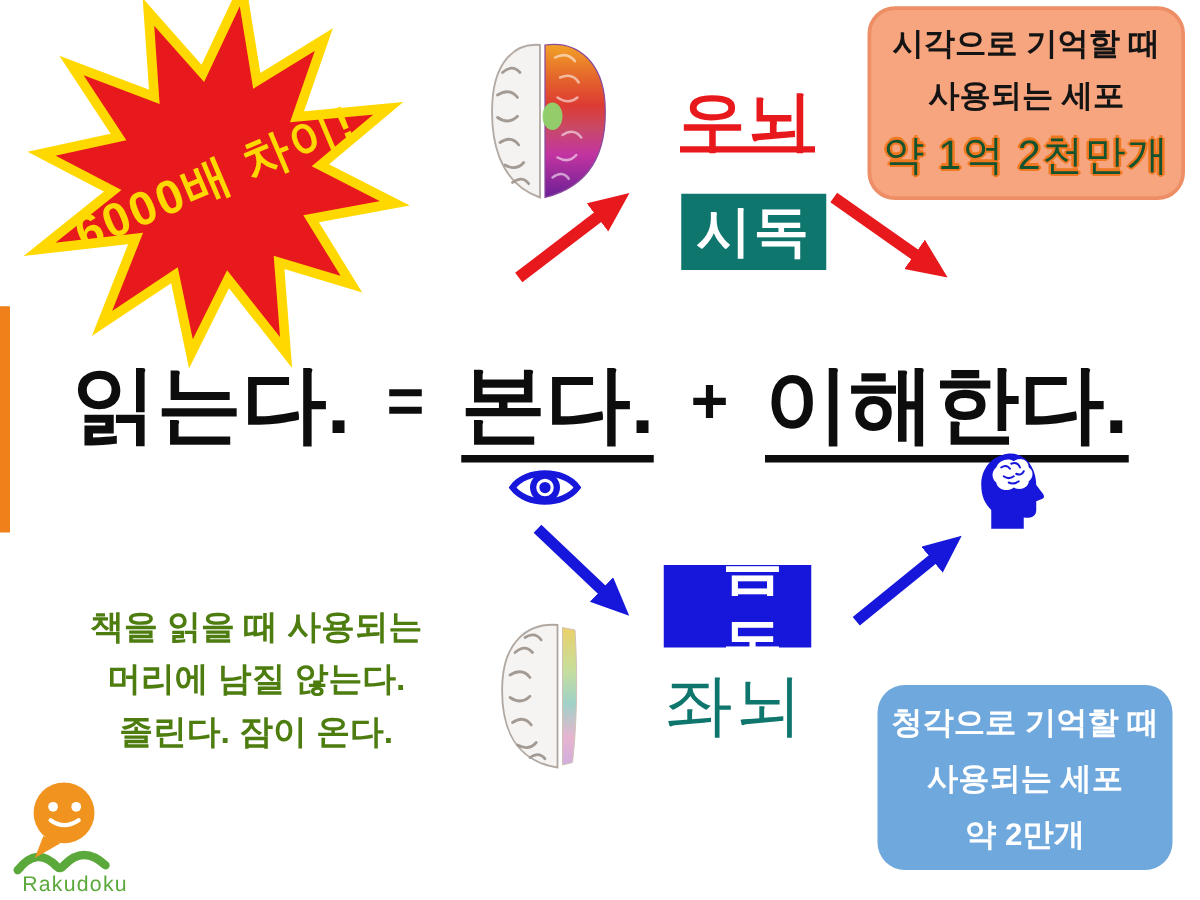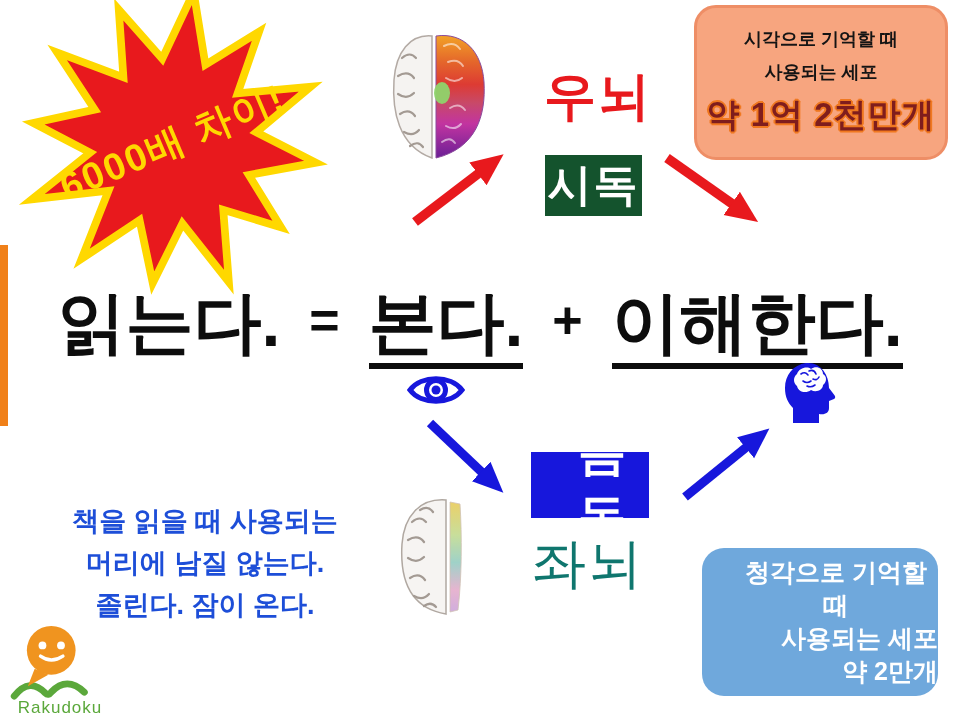--- a/index.html
+++ b/index.html
@@ -18,25 +18,25 @@
   .burst svg { width:100%; height:100%; transform:rotate(8deg); }
   .burst-text {
     position:absolute; left:0; top:132px; width:100%; text-align:center;
     transform:rotate(-23deg); color:#ffd800; font-size:38px; font-weight:bold;
     letter-spacing:2px; white-space:nowrap;
   }
 
   
   .unoe {
     left:528px; top:62px; width:140px; text-align:center;
-    color:#e8191d; font-size:52px; font-weight:bold; letter-spacing:2px;
+    color:#e8191d; font-size:52px; font-weight:bold; letter-spacing:2px;text-decoration:underline;
   }
   .sidok {
-    left:545px; top:155px; width:97px; height:61px;
-    background:#14532d; color:#ffffff; font-size:44px; font-weight:bold;
+    left:545px; top:155px; width:116px; height:61px;
+    background:#0f766e; color:#ffffff; font-size:44px; font-weight:bold;
     display:flex; align-items:center; justify-content:center; letter-spacing:2px;
   }
 
   
   .eumdok {
     left:531px; top:452px; width:118px; height:66px;
     background:#1717dc; color:#ffffff; font-size:48px; font-weight:bold;
     display:flex; align-items:center; justify-content:center; letter-spacing:2px;padding-left:47px;
   }
   .jwanoe {
@@ -44,46 +44,46 @@
     color:#0f766e; font-size:54px; font-weight:normal; letter-spacing:2px;
   }
 
   
   .visual-box {
     left:694px; top:5px; width:254px; height:155px;
     background:#f7a57f; border:3px solid #ee8e66; border-radius:22px;
     display:flex; flex-direction:column; align-items:center; justify-content:center;
     gap:9px; text-align:center;
   }
-  .visual-box .bline { color:#141414; font-size:18px; font-weight:bold; }
+  .visual-box .bline { color:#141414; font-size:25px; font-weight:bold; }
   .visual-box .bnum {
-    color:#7f1d1d; font-size:33px; font-weight:bold; letter-spacing:1px;
+    color:#14532d; font-size:33px; font-weight:normal; letter-spacing:1px;
     text-shadow:-2px 0 #f07820, 2px 0 #f07820, 0 -2px #f07820, 0 2px #f07820,
                 -1px -1px #f07820, 1px 1px #f07820, -1px 1px #f07820, 1px -1px #f07820;
   }
   .audio-box {
     left:702px; top:548px; width:236px; height:148px;
     background:#6fa8dc; border-radius:22px;
-    display:flex; flex-direction:column; align-items:flex-end; justify-content:center;
-    text-align:center;padding-left:32px;
+    display:flex; flex-direction:column; align-items:center; justify-content:center;
+    gap:12px; text-align:center;
   }
   .audio-box .wline { color:#ffffff; font-size:25px; font-weight:bold; }
 
   
   .headline {
     left:0; top:278px; width:960px; text-align:center; white-space:nowrap;
     color:#0d0d0d; font-size:68px; font-weight:bold;
   }
   .headline .op { font-size:52px; vertical-align:8px; margin:0 10px; }
   .headline .ul { border-bottom:6px solid #0d0d0d; padding-bottom:3px; }
 
   
   .note {
-    left:48px; top:500px; width:314px; text-align:center;
-    color:#1d4ed8; font-size:27px; font-weight:bold; line-height:42px;
+    left:48px; top:480px; width:314px; text-align:center;
+    color:#4d7c0f; font-size:27px; font-weight:bold; line-height:42px;
   }
 
   
   .logo-mark { left:6px; top:624px; width:108px; height:76px; }
   .logo-name {
     left:2px; top:698px; width:116px; text-align:center;
     color:#5ba83b; font-size:17px; font-weight:normal; letter-spacing:1px;
   }
 
   .icon-svg { display:block; }

